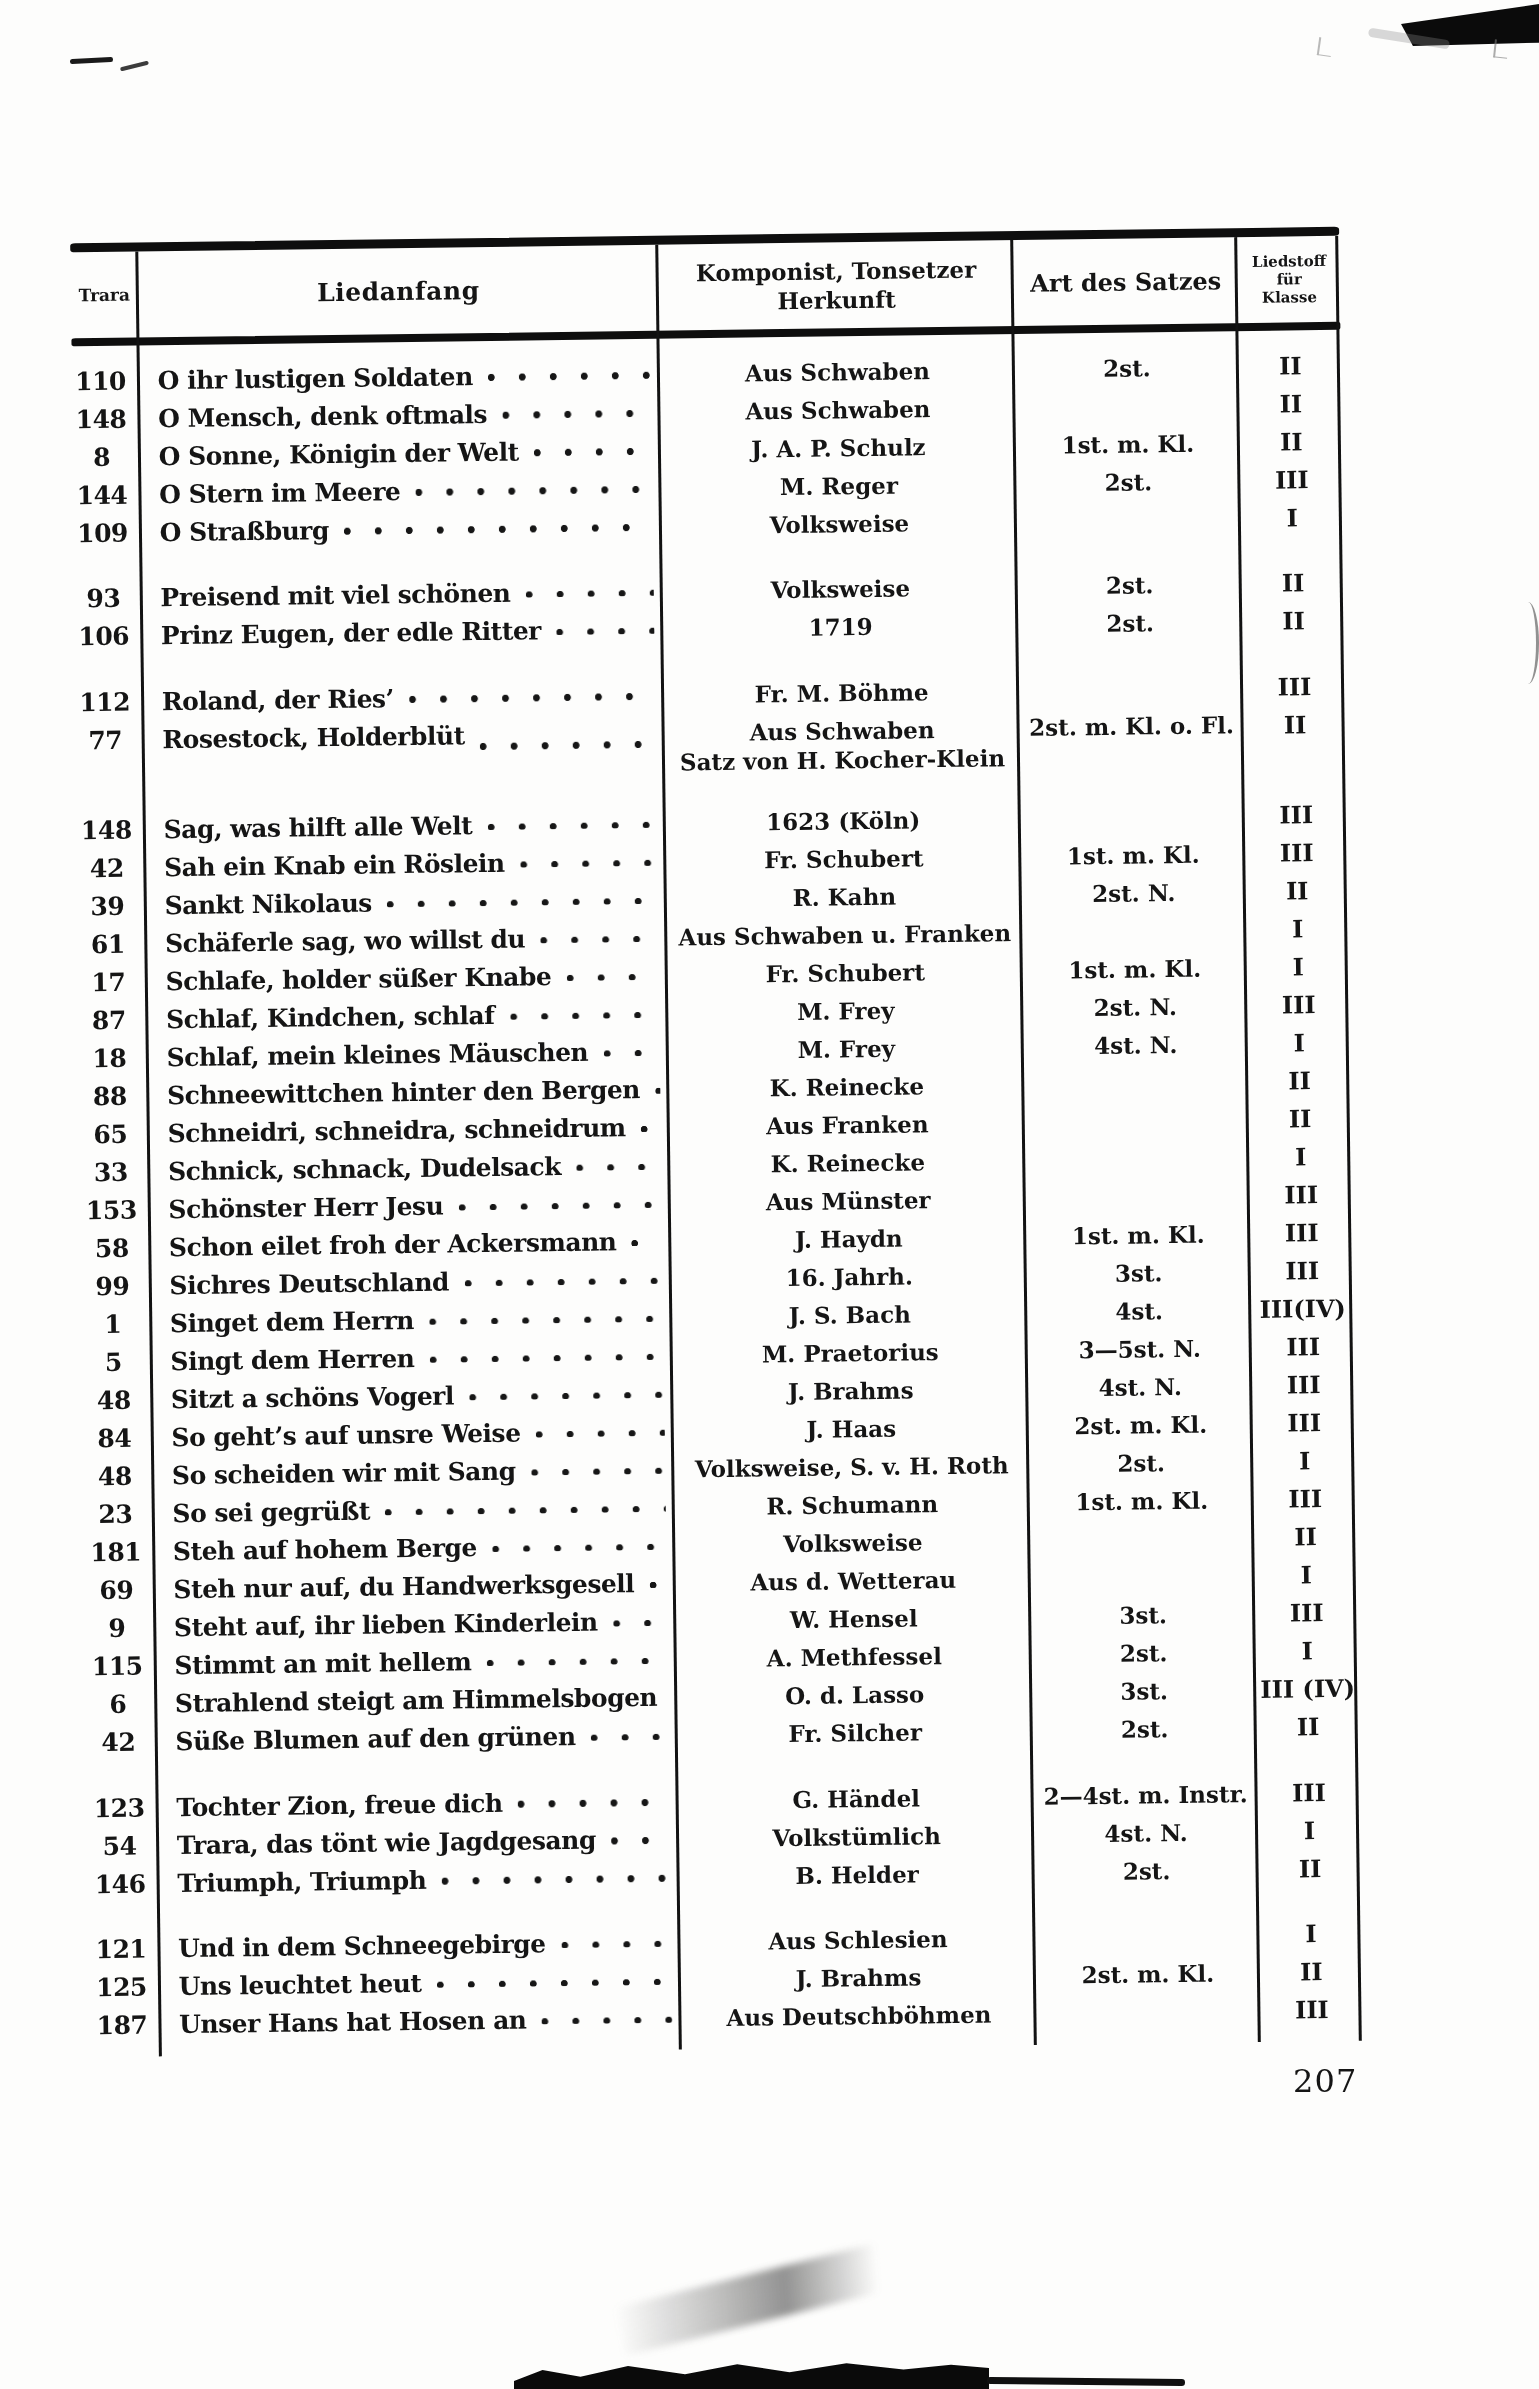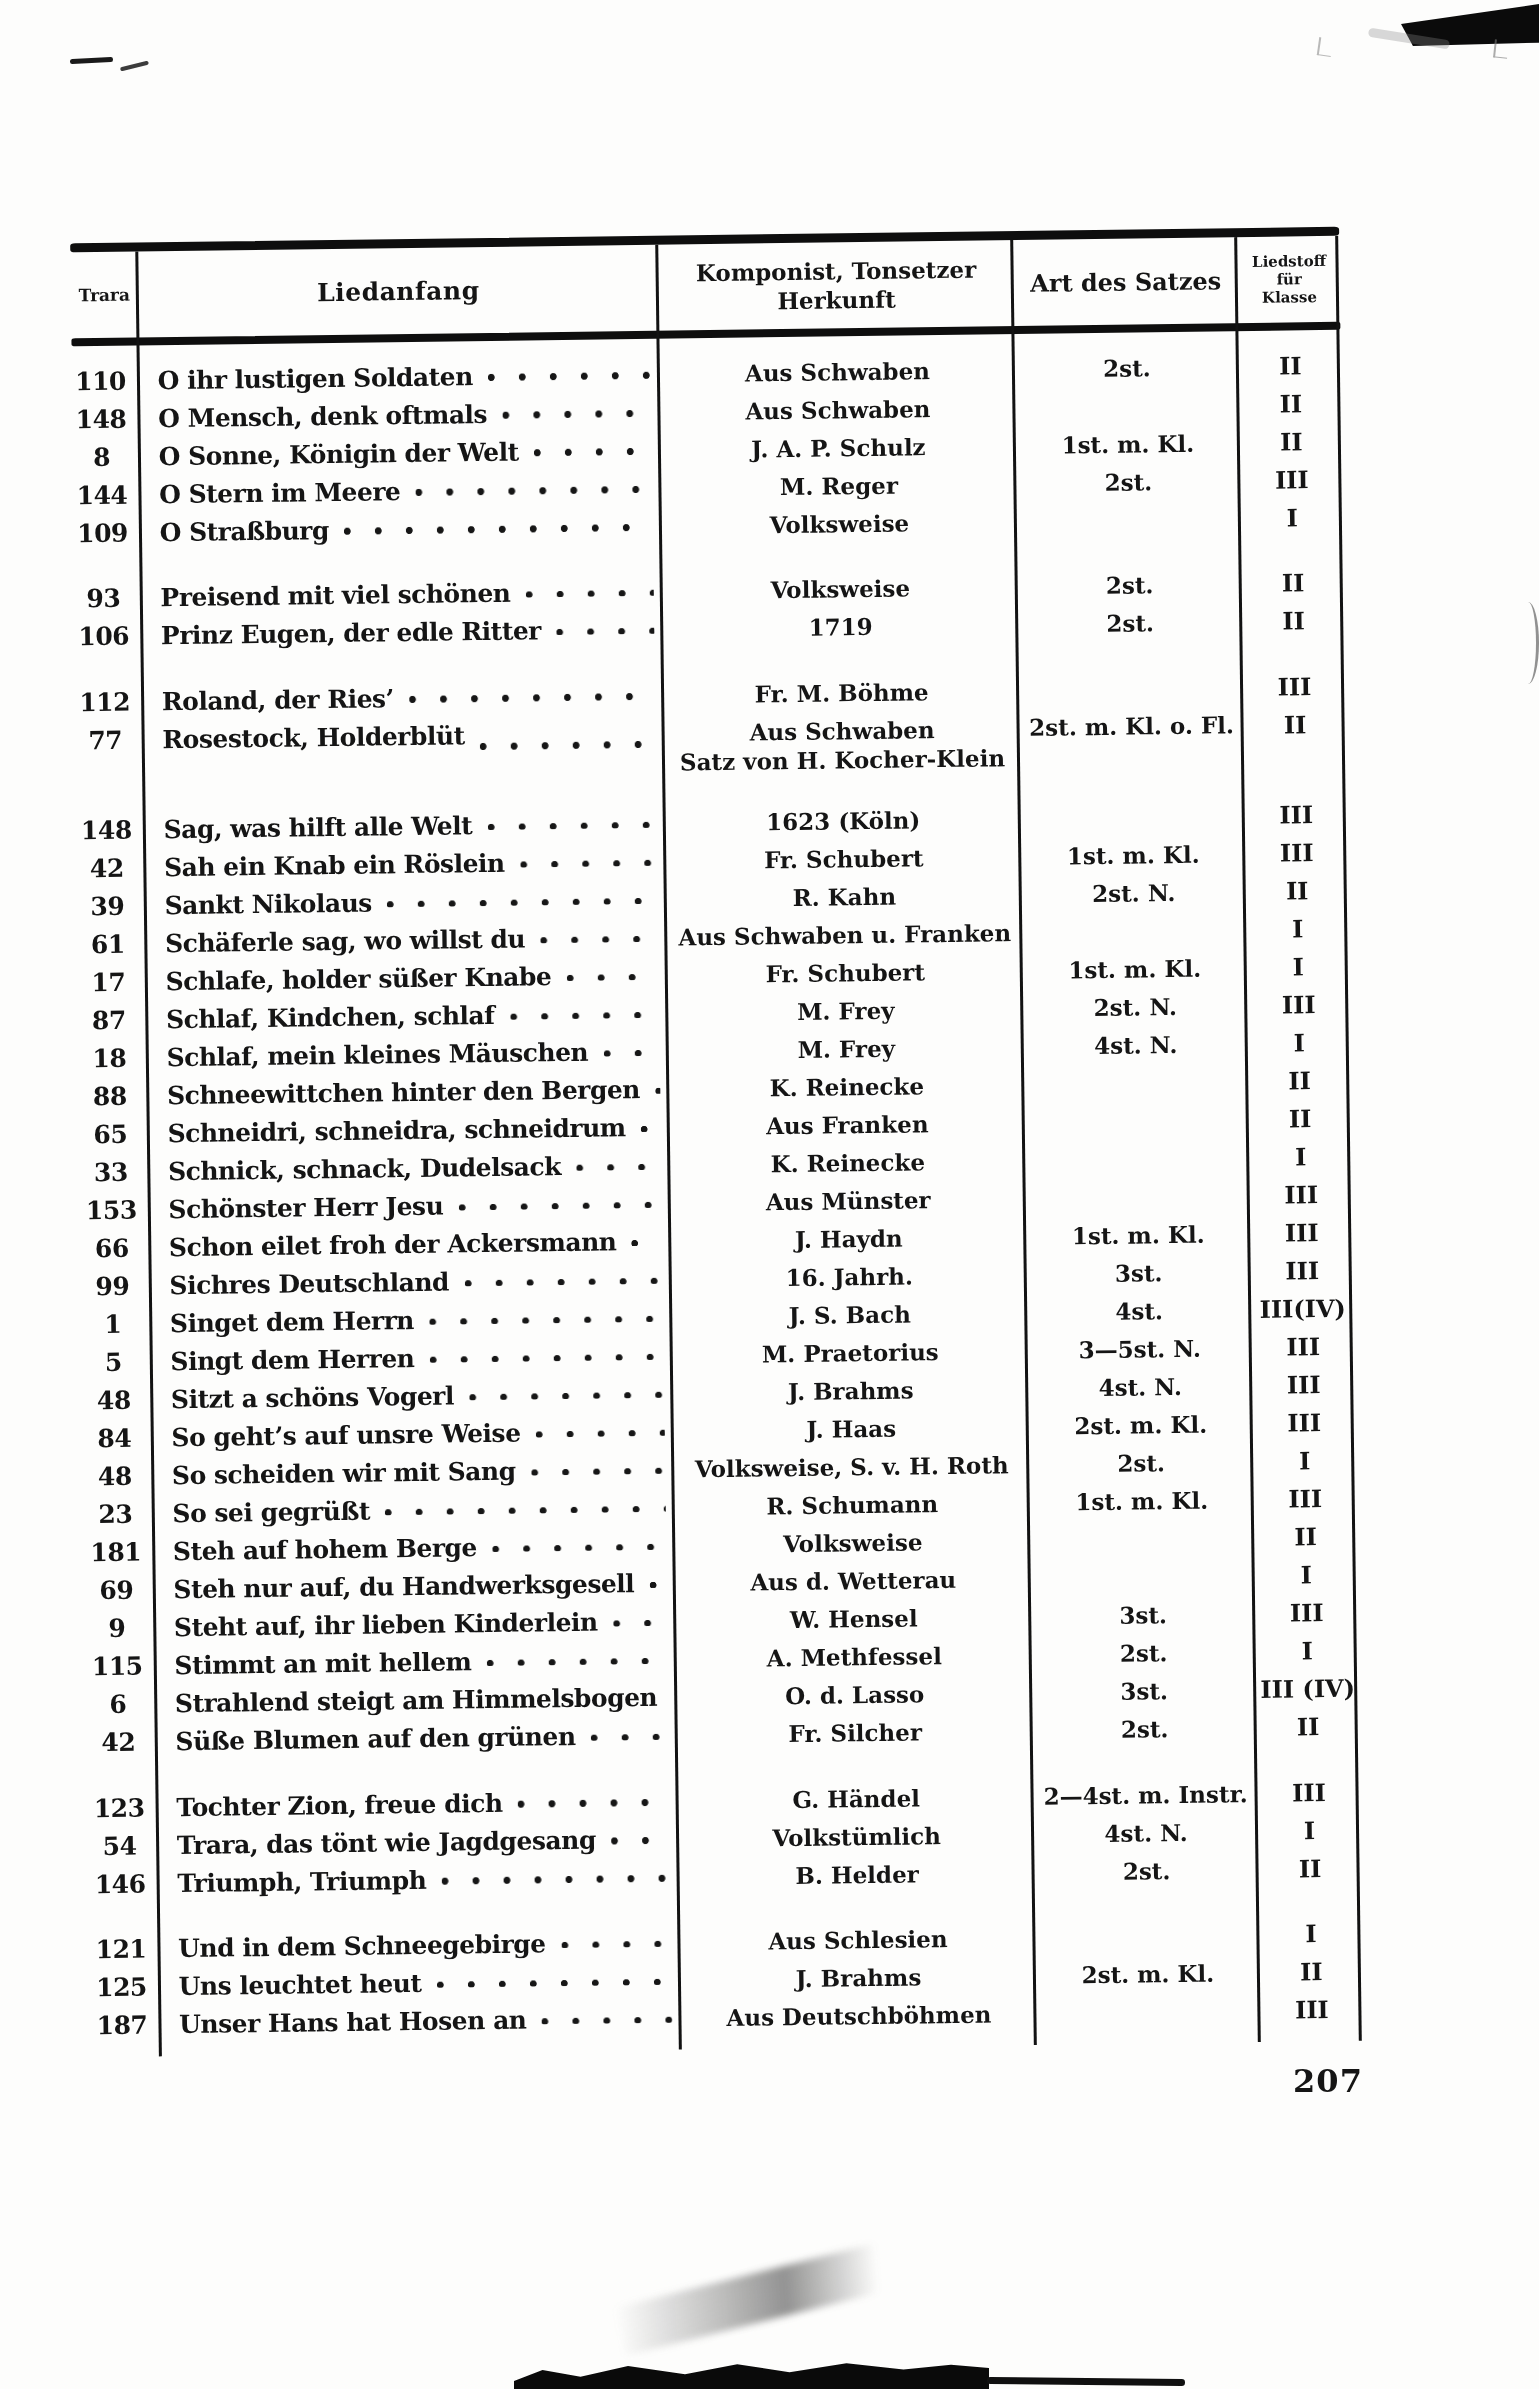--- a/index.html
+++ b/index.html
@@ -29,21 +29,21 @@
   .leader{flex:1 1 0;min-width:0;height:6.6px;margin-left:15.4px;margin-right:2.2px;
           align-self:flex-end;margin-bottom:10.4px;
           background-image:radial-gradient(circle at 3.3px 3.3px,#161616 3px,rgba(0,0,0,0) 3.8px);
           background-size:31px 6.6px;background-repeat:repeat-x;}
   .row.tall .leader{align-self:flex-start;margin-top:22px;}
   .cell.herkunft{font-size:23px;text-align:center;line-height:29px;white-space:nowrap;}
   .cell.satz{font-size:23px;text-align:center;white-space:nowrap;}
   .cell.klasse{font-size:24px;text-align:center;white-space:nowrap;}
   .vline{position:absolute;top:9.3px;bottom:2.2px;width:2.7px;background:#121212;}
   .vl1{left:65px;} .vl2{left:585px;} .vl3{left:940px;} .vl4{left:1164px;} .vl5{left:1265px;}
-  .page-number{position:absolute;left:1293px;top:2062px;font-size:32px;font-weight:bold;letter-spacing:1.1px;}
+  .page-number{position:absolute;left:1293px;top:2062px;font-size:32px;font-weight:normal;letter-spacing:1.1px;}
   
   .artifact{position:absolute;}
   .art-corner{left:1401px;top:1.1px;width:141px;height:49px;background:#0b0b0b;
               clip-path:polygon(0 52%,100% 0,100% 80%,9% 96%);transform:rotate(2deg);}
   .art-corner2{left:1368px;top:34px;width:82px;height:8.8px;background:#8a8a8a;opacity:.32;
                transform:rotate(9deg);border-radius:4.4px;}
   .art-dash1{left:70px;top:58px;width:43px;height:5px;background:#1a1a1a;
              transform:rotate(-3deg);border-radius:2.2px;}
   .art-dash2{left:120px;top:64px;width:29px;height:4.4px;background:#1a1a1a;opacity:.85;
              transform:rotate(-14deg);border-radius:2.2px;}
@@ -360,21 +360,21 @@
       <span class="leader"></span>
     </div>
     <div class="cell herkunft">
       <div class="herkunft-1">Aus Münster</div>
 
     </div>
     <div class="cell satz"></div>
     <div class="cell klasse">III</div>
   </div>
           <div class="row">
-    <div class="cell seite">66</div>
+    <div class="cell seite">58</div>
     <div class="cell titel">
       <span class="titel-text">Schon eilet froh der Ackersmann</span>
       <span class="leader"></span>
     </div>
     <div class="cell herkunft">
       <div class="herkunft-1">J. Haydn</div>
 
     </div>
     <div class="cell satz">1st. m. Kl.</div>
     <div class="cell klasse">III</div>

